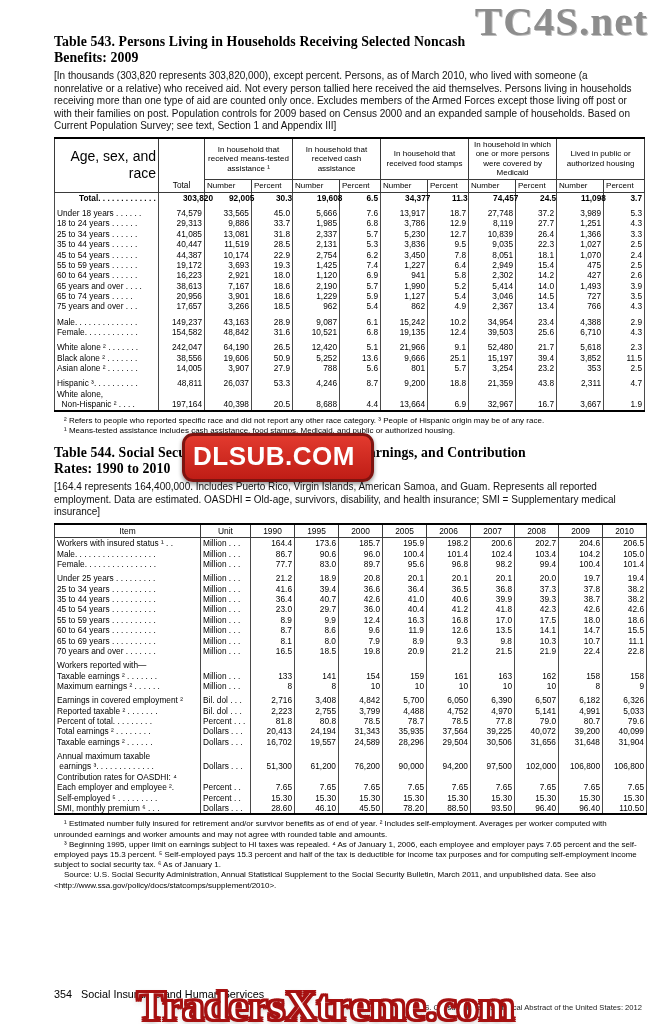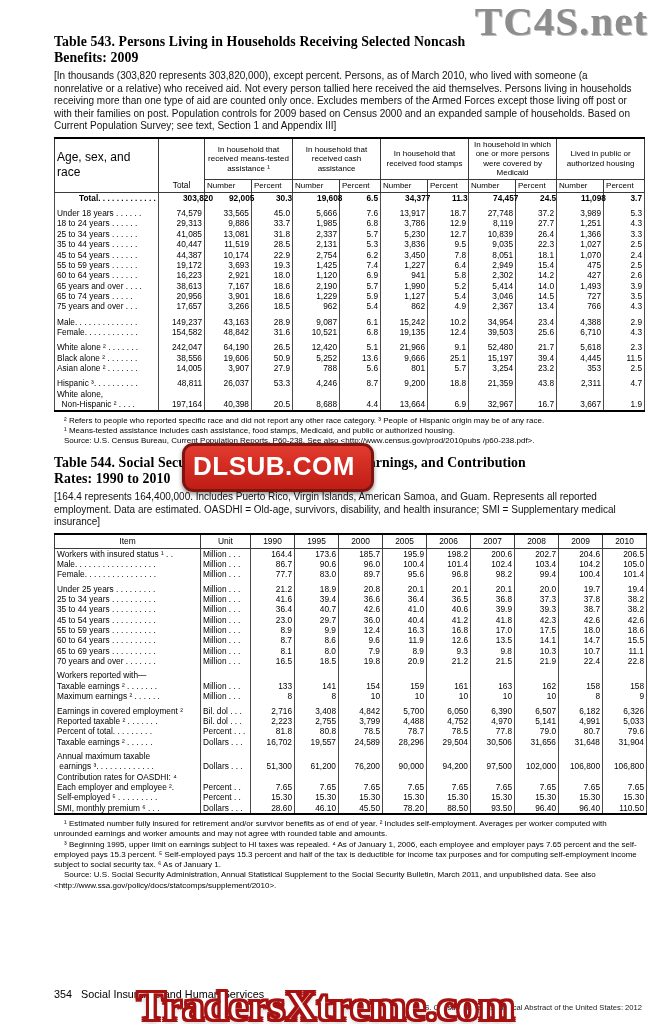--- a/index.html
+++ b/index.html
@@ -10,21 +10,21 @@
 
   .ttitle { font-family:"Liberation Serif", serif; font-size:13.8px; font-weight:bold;
             line-height:1.16; margin:0 0 4px 0; white-space:pre-line; letter-spacing:.1px; }
   .tnote  { font-size:10px; line-height:1.26; margin:0 10px 4px 0; color:#111; }
 
   table.data { width:100%; border-collapse:collapse; table-layout:fixed; font-size:8.3px;
                line-height:1.25; border:1px solid #000; border-top:2px solid #000; border-bottom:2px solid #000; }
   .data th { font-weight:normal; border:1px solid #3a3a3a; padding:1px 2px; }
   .data thead { border-bottom:1.5px solid #000; }
   .data td { border-left:1px solid #4a4a4a; border-right:1px solid #4a4a4a; padding:0 2px; vertical-align:bottom; }
-  .stubhead  { text-align:left; vertical-align:middle; font-size:12px; }
+  .stubhead  { text-align:right; vertical-align:middle; font-size:14px; }
   .totalhead { text-align:center; vertical-align:bottom; padding-bottom:2px; }
   .grouphead { text-align:center; vertical-align:middle; font-size:8px; line-height:1.18; padding:2px 3px; }
   .subhead   { text-align:left; font-size:8px; padding:1px 0 2px 0; }
   .itemhead,.unithead,.yearhead { text-align:center; font-size:8.4px; }
   .num  { text-align:right; padding-right:3px; white-space:nowrap; }
   .stub { text-align:left; white-space:pre-line; padding-left:4px; }
   .ind1 { padding-left:11px; }
   .ind2 { padding-left:17px; }
   .unit { text-align:left; padding-left:4px; white-space:nowrap; }
   .t543 tr.gap td { padding-top:5px; }
@@ -308,21 +308,21 @@
               <td class="stub ind0">Black alone ² . . . . . . .</td>
               <td class="num">38,556</td>
               <td class="num">19,606</td>
               <td class="num">50.9</td>
               <td class="num">5,252</td>
               <td class="num">13.6</td>
               <td class="num">9,666</td>
               <td class="num">25.1</td>
               <td class="num">15,197</td>
               <td class="num">39.4</td>
-              <td class="num">4,445</td>
+              <td class="num">3,852</td>
               <td class="num">11.5</td>
             </tr>
             <tr class="">
               <td class="stub ind0">Asian alone ² . . . . . . .</td>
               <td class="num">14,005</td>
               <td class="num">3,907</td>
               <td class="num">27.9</td>
               <td class="num">788</td>
               <td class="num">5.6</td>
               <td class="num">801</td>
@@ -359,21 +359,20 @@
               <td class="num">32,967</td>
               <td class="num">16.7</td>
               <td class="num">3,667</td>
               <td class="num">1.9</td>
             </tr>
           </tbody>
       </table>
       <div class="fns">
         <p>² Refers to people who reported specific race and did not report any other race category. ³ People of Hispanic origin may be of any race.</p>
         <p>¹ Means-tested assistance includes cash assistance, food stamps, Medicaid, and public or authorized housing.</p>
-        <p>Source: U.S. Census Bureau, Current Population Reports,  P60-238. See also &lt;http://www.census.gov/prod/2010pubs /p60-238.pdf&gt;.</p>
       </div>
     </div>
 
     <div class="block t544block">
       <div class="titlewrap">
         <h2 class="ttitle">Table 544. Social Security—Covered Employment, Earnings, and Contribution
 Rates: 1990 to 2010</h2>
         <div class="wm-dlsub">DLSUB.COM</div>
       </div>
       <p class="tnote">[164.4 represents 164,400,000. Includes Puerto Rico, Virgin Islands, American Samoa, and Guam. Represents all reported employment. Data are estimated. OASDHI = Old-age, survivors, disability, and health insurance; SMI = Supplementary medical insurance]</p>
@@ -622,20 +621,33 @@
               <td class="num">80.8</td>
               <td class="num">78.5</td>
               <td class="num">78.7</td>
               <td class="num">78.5</td>
               <td class="num">77.8</td>
               <td class="num">79.0</td>
               <td class="num">80.7</td>
               <td class="num">79.6</td>
             </tr>
             <tr>
+              <td class="stub ind2">Total earnings ² . . . . . . . .</td>
+              <td class="unit">Dollars . . .</td>
+              <td class="num">20,413</td>
+              <td class="num">24,194</td>
+              <td class="num">31,343</td>
+              <td class="num">35,935</td>
+              <td class="num">37,564</td>
+              <td class="num">39,225</td>
+              <td class="num">40,072</td>
+              <td class="num">39,200</td>
+              <td class="num">40,099</td>
+            </tr>
+            <tr>
               <td class="stub ind2">Taxable earnings ² . . . . . .</td>
               <td class="unit">Dollars . . .</td>
               <td class="num">16,702</td>
               <td class="num">19,557</td>
               <td class="num">24,589</td>
               <td class="num">28,296</td>
               <td class="num">29,504</td>
               <td class="num">30,506</td>
               <td class="num">31,656</td>
               <td class="num">31,648</td>

